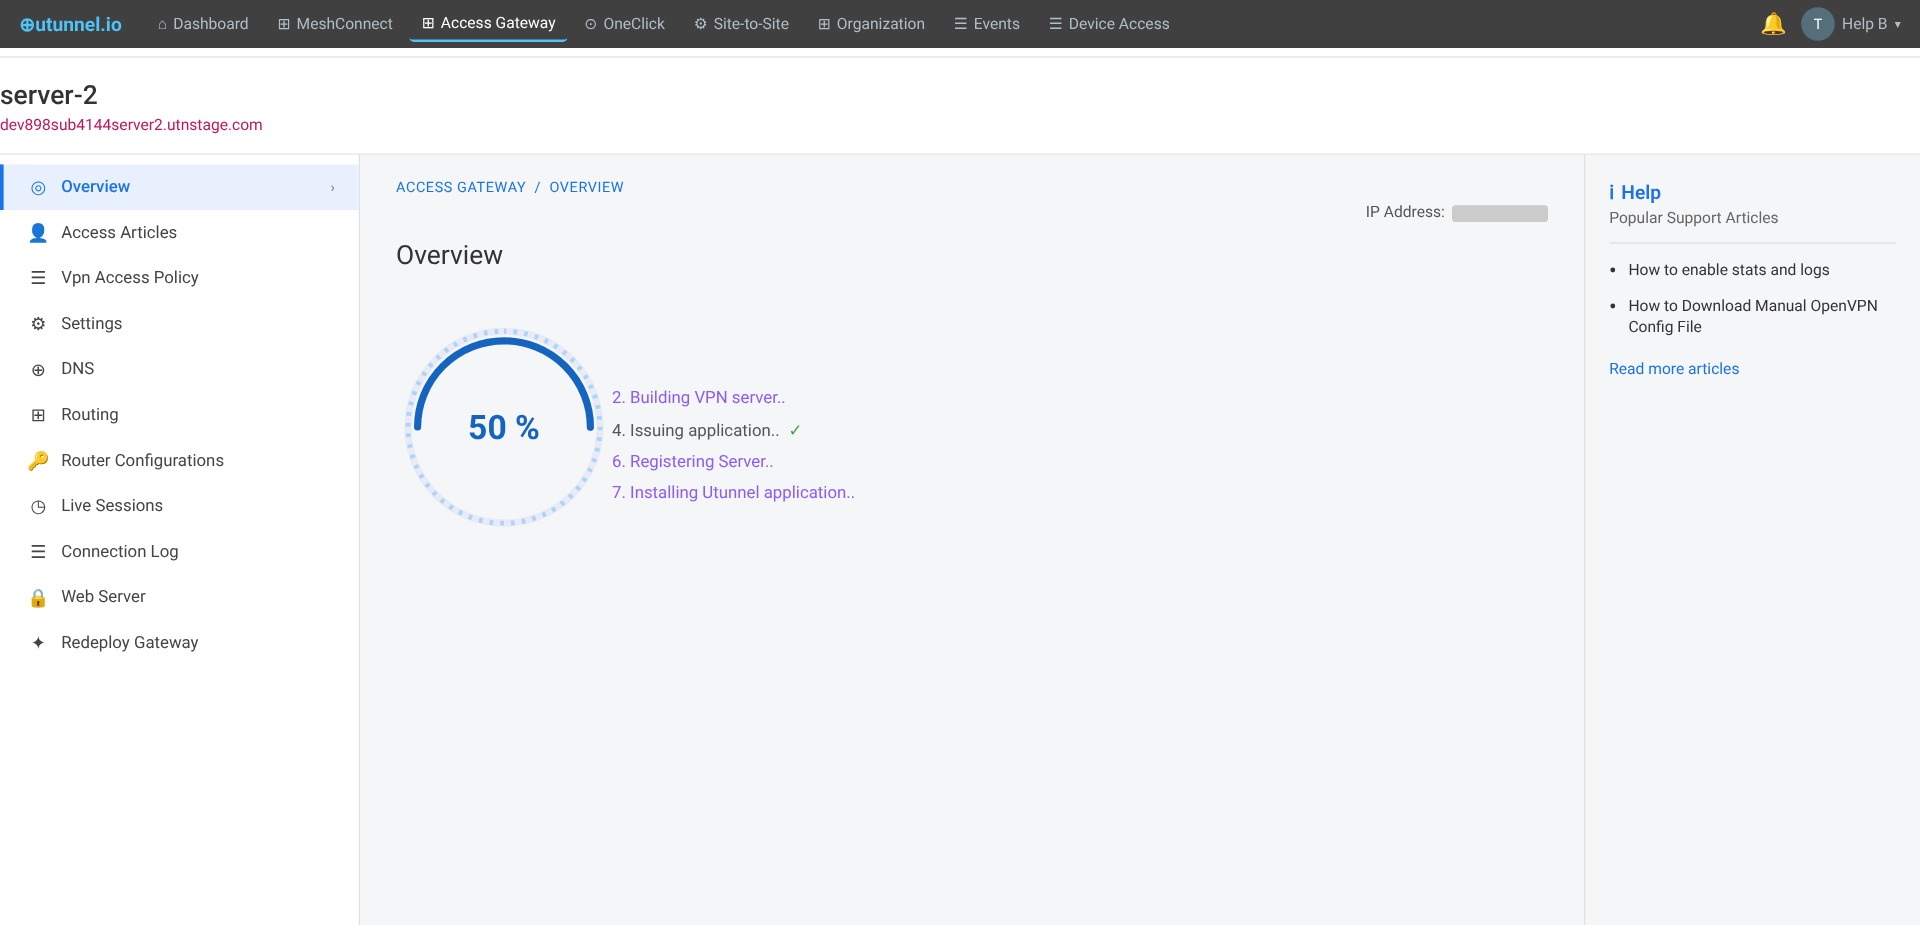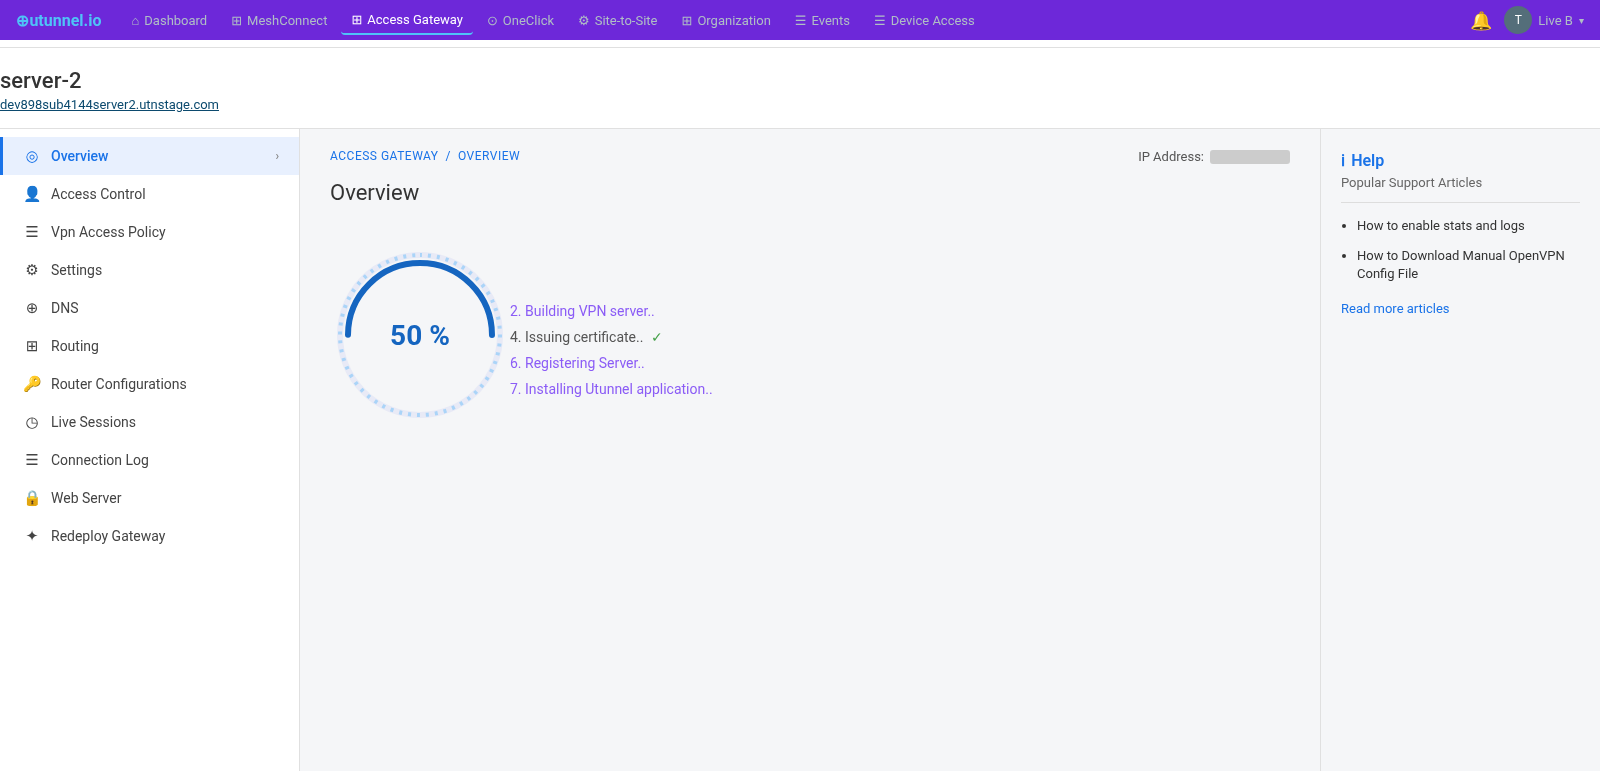--- a/index.html
+++ b/index.html
@@ -1,20 +1,20 @@
 <!DOCTYPE html>
 <html><head>
   <meta charset="utf-8">
   <style>
     * { box-sizing: border-box; margin: 0; padding: 0; }
     body { font-family: -apple-system, BlinkMacSystemFont, 'Segoe UI', Roboto, sans-serif; background: #f5f6f8; color: #333; font-size: 14px; }
 
     
     .topnav {
-      background: #6d28d9;
+      background: #404040;
       height: 40px;
       display: flex;
       align-items: center;
       padding: 0 16px;
       gap: 4px;
       position: relative;
     }
     .topnav .logo {
       color: #4fc3f7;
       font-size: 16px;
@@ -69,23 +69,22 @@
       padding: 20px 0 16px;
       border-bottom: 1px solid #e0e0e0;
     }
     .server-name {
       font-size: 22px;
       font-weight: 500;
       color: #333;
     }
     .server-domain {
       font-size: 13px;
-      color: #0c4a6e;
+      color: #be185d;
       margin-top: 4px;
-      text-decoration: underline;
     }
 
     
     .main-layout {
       display: flex;
       min-height: calc(100vh - 100px);
     }
 
     
     .sidebar {
@@ -248,20 +247,21 @@
       flex: 1;
       padding: 20px 30px;
     }
     .ip-row {
       display: flex;
       justify-content: space-between;
       align-items: center;
       font-size: 13px;
       color: #555;
       margin-bottom: 10px;
+      margin-top: 21px;
     }
     .ip-label { margin-right: 6px; }
   </style>
 </head>
 <body>
 
 <nav class="topnav">
   <div class="logo">⊕utunnel.io</div>
 
   <a class="nav-item">
@@ -294,21 +294,21 @@
   </a>
   <a class="nav-item">
     <span>☰</span>
     <span>Device Access</span>
   </a>
 
   <div class="nav-right">
     <span style="cursor:pointer; font-size:18px;">🔔</span>
     <div class="user-btn">
       <div class="avatar-circle">T</div>
-      <span>Live B</span>
+      <span>Help B</span>
       <span style="font-size:10px;">▾</span>
     </div>
   </div>
 </nav>
 
 <div style="background:#fff; display:flex; justify-content:center; height:8px; position:relative; border-bottom:1px solid #e0e0e0;">
   <div style="position:absolute; top:-5px; left:50%; transform:translateX(-50%); width:0; height:0;"></div>
 </div>
 
 <div class="server-header">
@@ -319,21 +319,21 @@
 <div class="main-layout">
 
   <aside class="sidebar">
     <div class="sidebar-item active">
       <span class="icon">◎</span>
       <span>Overview</span>
       <span class="chevron">›</span>
     </div>
     <div class="sidebar-item">
       <span class="icon">👤</span>
-      <span>Access Control</span>
+      <span>Access Articles</span>
     </div>
     <div class="sidebar-item">
       <span class="icon">☰</span>
       <span>Vpn Access Policy</span>
     </div>
     <div class="sidebar-item">
       <span class="icon">⚙</span>
       <span>Settings</span>
     </div>
     <div class="sidebar-item">
@@ -396,21 +396,21 @@
           <div class="circle-text">50 %</div>
         </div>
 
         <ol class="steps-list">
           <li>
             <span>2.</span>
             <span>Building VPN server..</span>
           </li>
           <li class="done">
             <span>4.</span>
-            <span>Issuing certificate..</span>
+            <span>Issuing application..</span>
             <span class="check">✓</span>
           </li>
           <li>
             <span>6.</span>
             <span>Registering Server..</span>
           </li>
           <li>
             <span>7.</span>
             <span>Installing Utunnel application..</span>
           </li>

